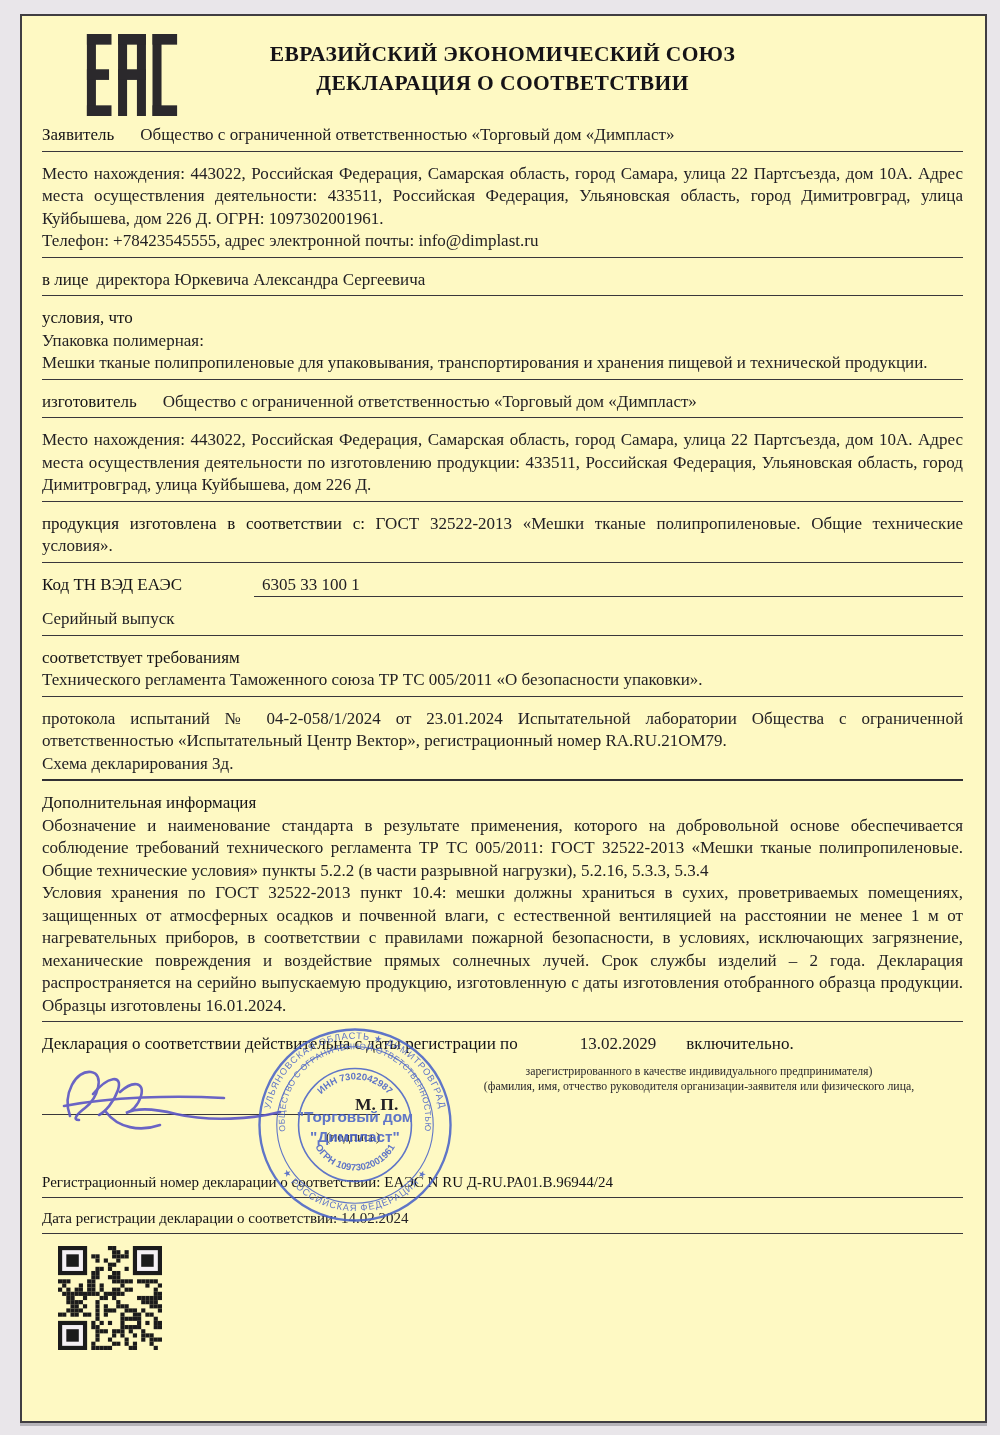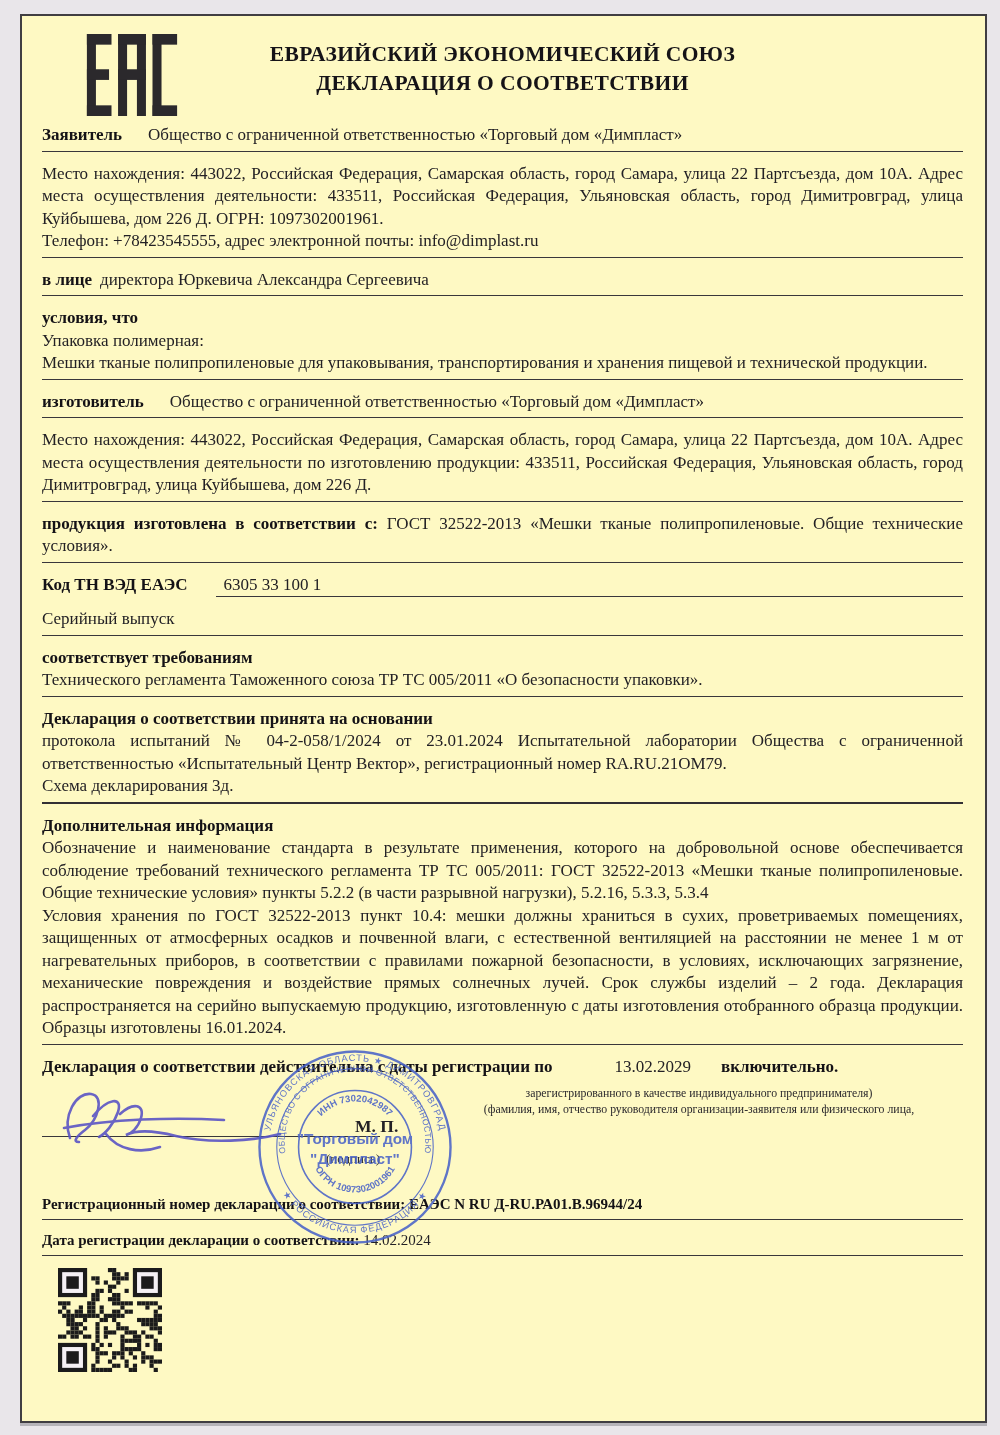--- a/index.html
+++ b/index.html
@@ -14,27 +14,27 @@
     background:#fef9c3;
     border:2px solid #403e42;
     box-shadow:0 3px 0 rgba(90,85,95,.35);
     padding:14px 22px 0 20px;
     box-sizing:border-box;
   }
   .eac-logo{position:absolute;left:64px;top:18px;width:92px;height:82px;}
   .title-wrap{text-align:center;margin:10px 0 26px 0;}
   .title{font-weight:bold;font-size:21.5px;line-height:29px;letter-spacing:.4px;color:#151317;}
   .txt{font-size:17px;line-height:22.5px;}
-  .b{font-weight:bold;color:#141216;}
+  .b{font-weight:normal;color:#141216;}
   .rule{border-bottom:1.8px solid #39373b;padding-bottom:4px;margin-bottom:11px;}
   .rule2{border-bottom:2.6px solid #323034;padding-bottom:4px;margin-bottom:11px;}
   .just{text-align:justify;}
   .lbl-gap{display:inline-block;margin-right:26px;}
   .lbl-gap-sm{display:inline-block;margin-right:8px;}
-  .flexrow{display:flex;align-items:flex-start;}
+  .flexrow{display:flex;align-items:flex-start;gap:44px;}
   .code-val{flex:1;margin-left:28px;border-bottom:1.8px solid #39373b;padding-left:8px;}
   .code-row{margin-bottom:11px;}
   .validity-row{margin:2px 0 6px 0;}
   .vdate{margin-left:62px;margin-right:30px;}
   
   .sig-area{position:relative;height:108px;margin-bottom:4px;}
   .sig-cols{display:flex;height:100%;}
   .sig-left{width:338px;position:relative;}
   .sig-line{border-bottom:1.6px solid #39373b;height:52px;}
   .sig-caption{text-align:right;font-size:13px;margin-top:14px;color:#2a282c;}
@@ -111,21 +111,20 @@
   </div>
 
   <div class="txt rule">Серийный выпуск</div>
 
   <div class="txt rule">
     <div class="b">соответствует требованиям</div>
     <div>Технического регламента Таможенного союза ТР ТС 005/2011 «О безопасности упаковки».</div>
   </div>
 
   <div class="txt rule2">
-    <div class="b">Декларация о соответствии принята на основании</div>
     <div class="just">протокола испытаний № 04-2-058/1/2024 от 23.01.2024 Испытательной лаборатории Общества с ограниченной ответственностью «Испытательный Центр Вектор», регистрационный номер RA.RU.21ОМ79.</div>
     <div>Схема декларирования 3д.</div>
   </div>
 
   <div class="txt rule">
     <div class="b">Дополнительная информация</div>
     <div class="just">Обозначение и наименование стандарта в результате применения, которого на добровольной основе обеспечивается соблюдение требований технического регламента ТР ТС 005/2011: ГОСТ 32522-2013 «Мешки тканые полипропиленовые. Общие технические условия» пункты 5.2.2 (в части разрывной нагрузки), 5.2.16, 5.3.3, 5.3.4</div>
     <div class="just">Условия хранения по ГОСТ 32522-2013 пункт 10.4: мешки должны храниться в сухих, проветриваемых помещениях, защищенных от атмосферных осадков и почвенной влаги, с естественной вентиляцией на расстоянии не менее 1 м от нагревательных приборов, в соответствии с правилами пожарной безопасности, в условиях, исключающих загрязнение, механические повреждения и воздействие прямых солнечных лучей. Срок службы изделий – 2 года. Декларация распространяется на серийно выпускаемую продукцию, изготовленную с даты изготовления отобранного образца продукции. Образцы изготовлены 16.01.2024.</div>
   </div>
 

